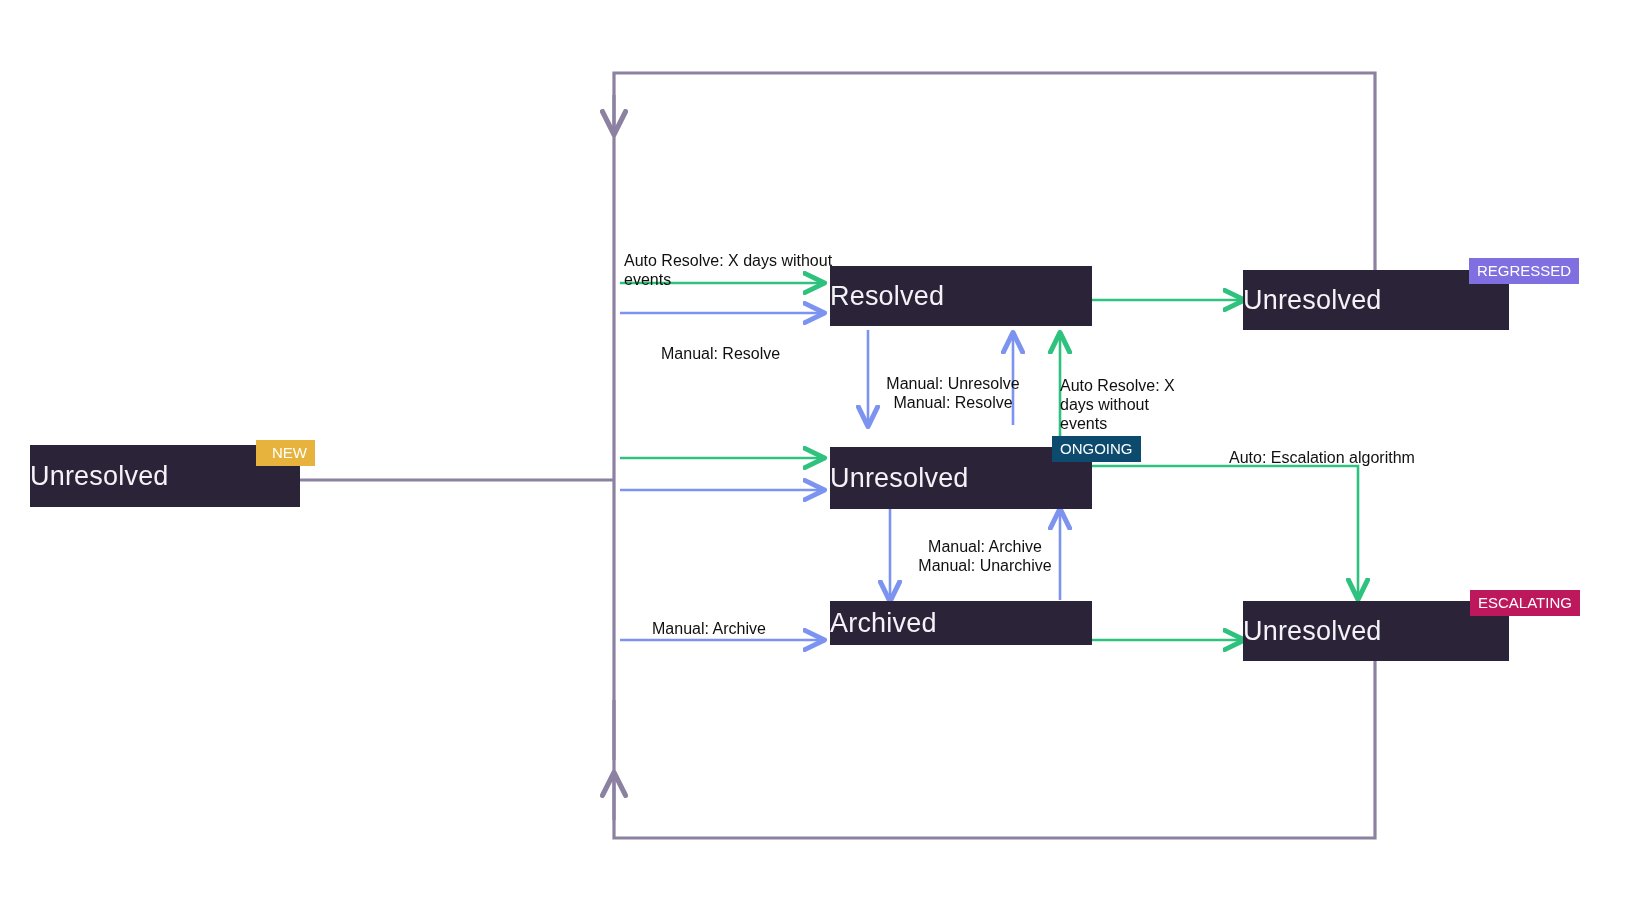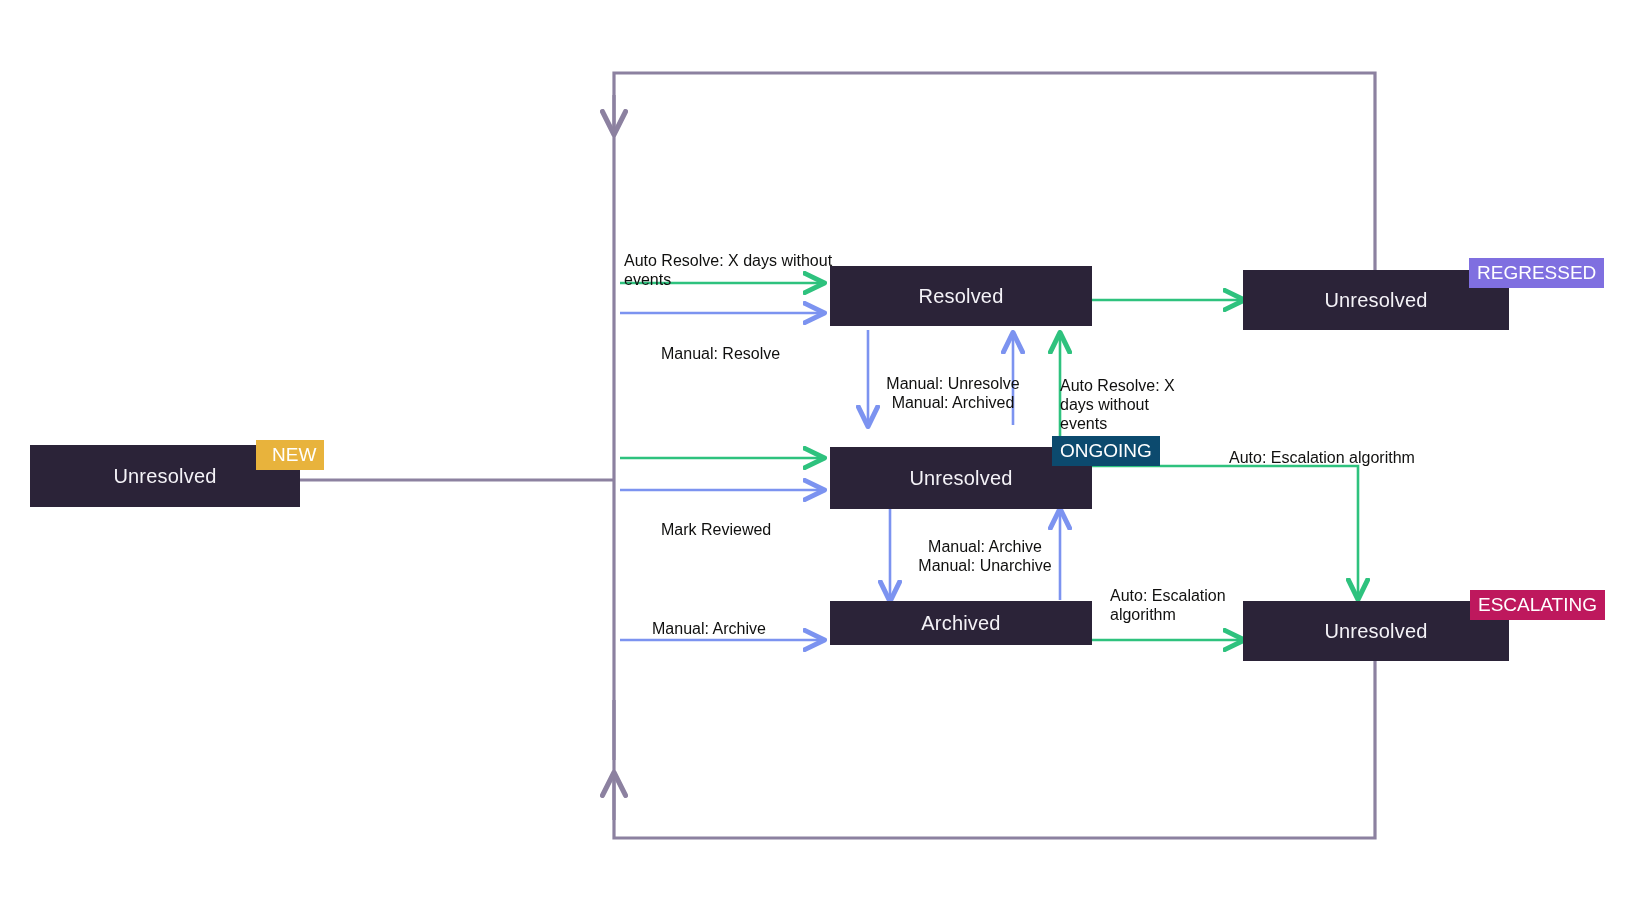--- a/index.html
+++ b/index.html
@@ -1,24 +1,24 @@
 <!DOCTYPE html>
 <html><head>
 <meta charset="utf-8">
 <style>
   html,body{margin:0;padding:0;background:#ffffff;}
   body{width:1636px;height:906px;font-family:"Liberation Sans",sans-serif;overflow:hidden;position:relative;}
   #stage{position:absolute;left:0;top:0;width:1636px;height:906px;}
   svg#wires{position:absolute;left:0;top:0;width:1636px;height:906px;}
 
-  .node{position:absolute;background:#2b2338;display:flex;align-items:center;justify-content:center;
-        color:#f4f2f7;font-size:20px;letter-spacing:.2px;box-sizing:border-box;}
+  .node{position:absolute;background:#2b2338;display:flex;align-items:center;justify-content:flex-start;
+        color:#f4f2f7;font-size:27px;letter-spacing:.2px;box-sizing:border-box;}
   .node span{pointer-events:none;}
 
-  .badge{position:absolute;color:#ffffff;font-size:19px;line-height:1;padding:5px 8px 6px 8px;
+  .badge{position:absolute;color:#ffffff;font-size:15px;line-height:1;padding:5px 8px 6px 8px;
          white-space:nowrap;box-sizing:border-box;}
 
   .elabel{position:absolute;color:#10100f;font-size:16px;line-height:19px;white-space:pre-line;}
   .elabel.center{text-align:center;}
 </style>
 </head>
 <body>
 
 <div id="stage">
 
@@ -113,47 +113,40 @@
   <div class="elabel" style="left:624px;top:232px;width:215px;">
     <span>Auto Resolve: X days without
 events</span>
   </div>
 
   <div class="elabel" style="left:661px;top:325px;width:220px;">
     <span>Manual: Resolve</span>
   </div>
 
 
-  <div class="elabel" style="left:661px;top:501px;width:200px;">
-    <span>Mark Reviewed</span>
-  </div>
 
   <div class="elabel" style="left:652px;top:600px;width:200px;">
     <span>Manual: Archive</span>
   </div>
 
   <div class="elabel center" style="left:858px;top:355px;width:190px;">
     <span>Manual: Unresolve
-Manual: Archived</span>
+Manual: Resolve</span>
   </div>
 
   <div class="elabel" style="left:1060px;top:357px;width:115px;">
     <span>Auto Resolve: X
 days without
 events</span>
   </div>
 
 
   <div class="elabel center" style="left:885px;top:518px;width:200px;">
     <span>Manual: Archive
 Manual: Unarchive</span>
   </div>
 
-  <div class="elabel" style="left:1110px;top:567px;width:140px;">
-    <span>Auto: Escalation
-algorithm</span>
-  </div>
 
   <div class="elabel" style="left:1229px;top:429px;width:260px;">
     <span>Auto: Escalation algorithm</span>
   </div>
 
 </div>
 
 </body></html>

